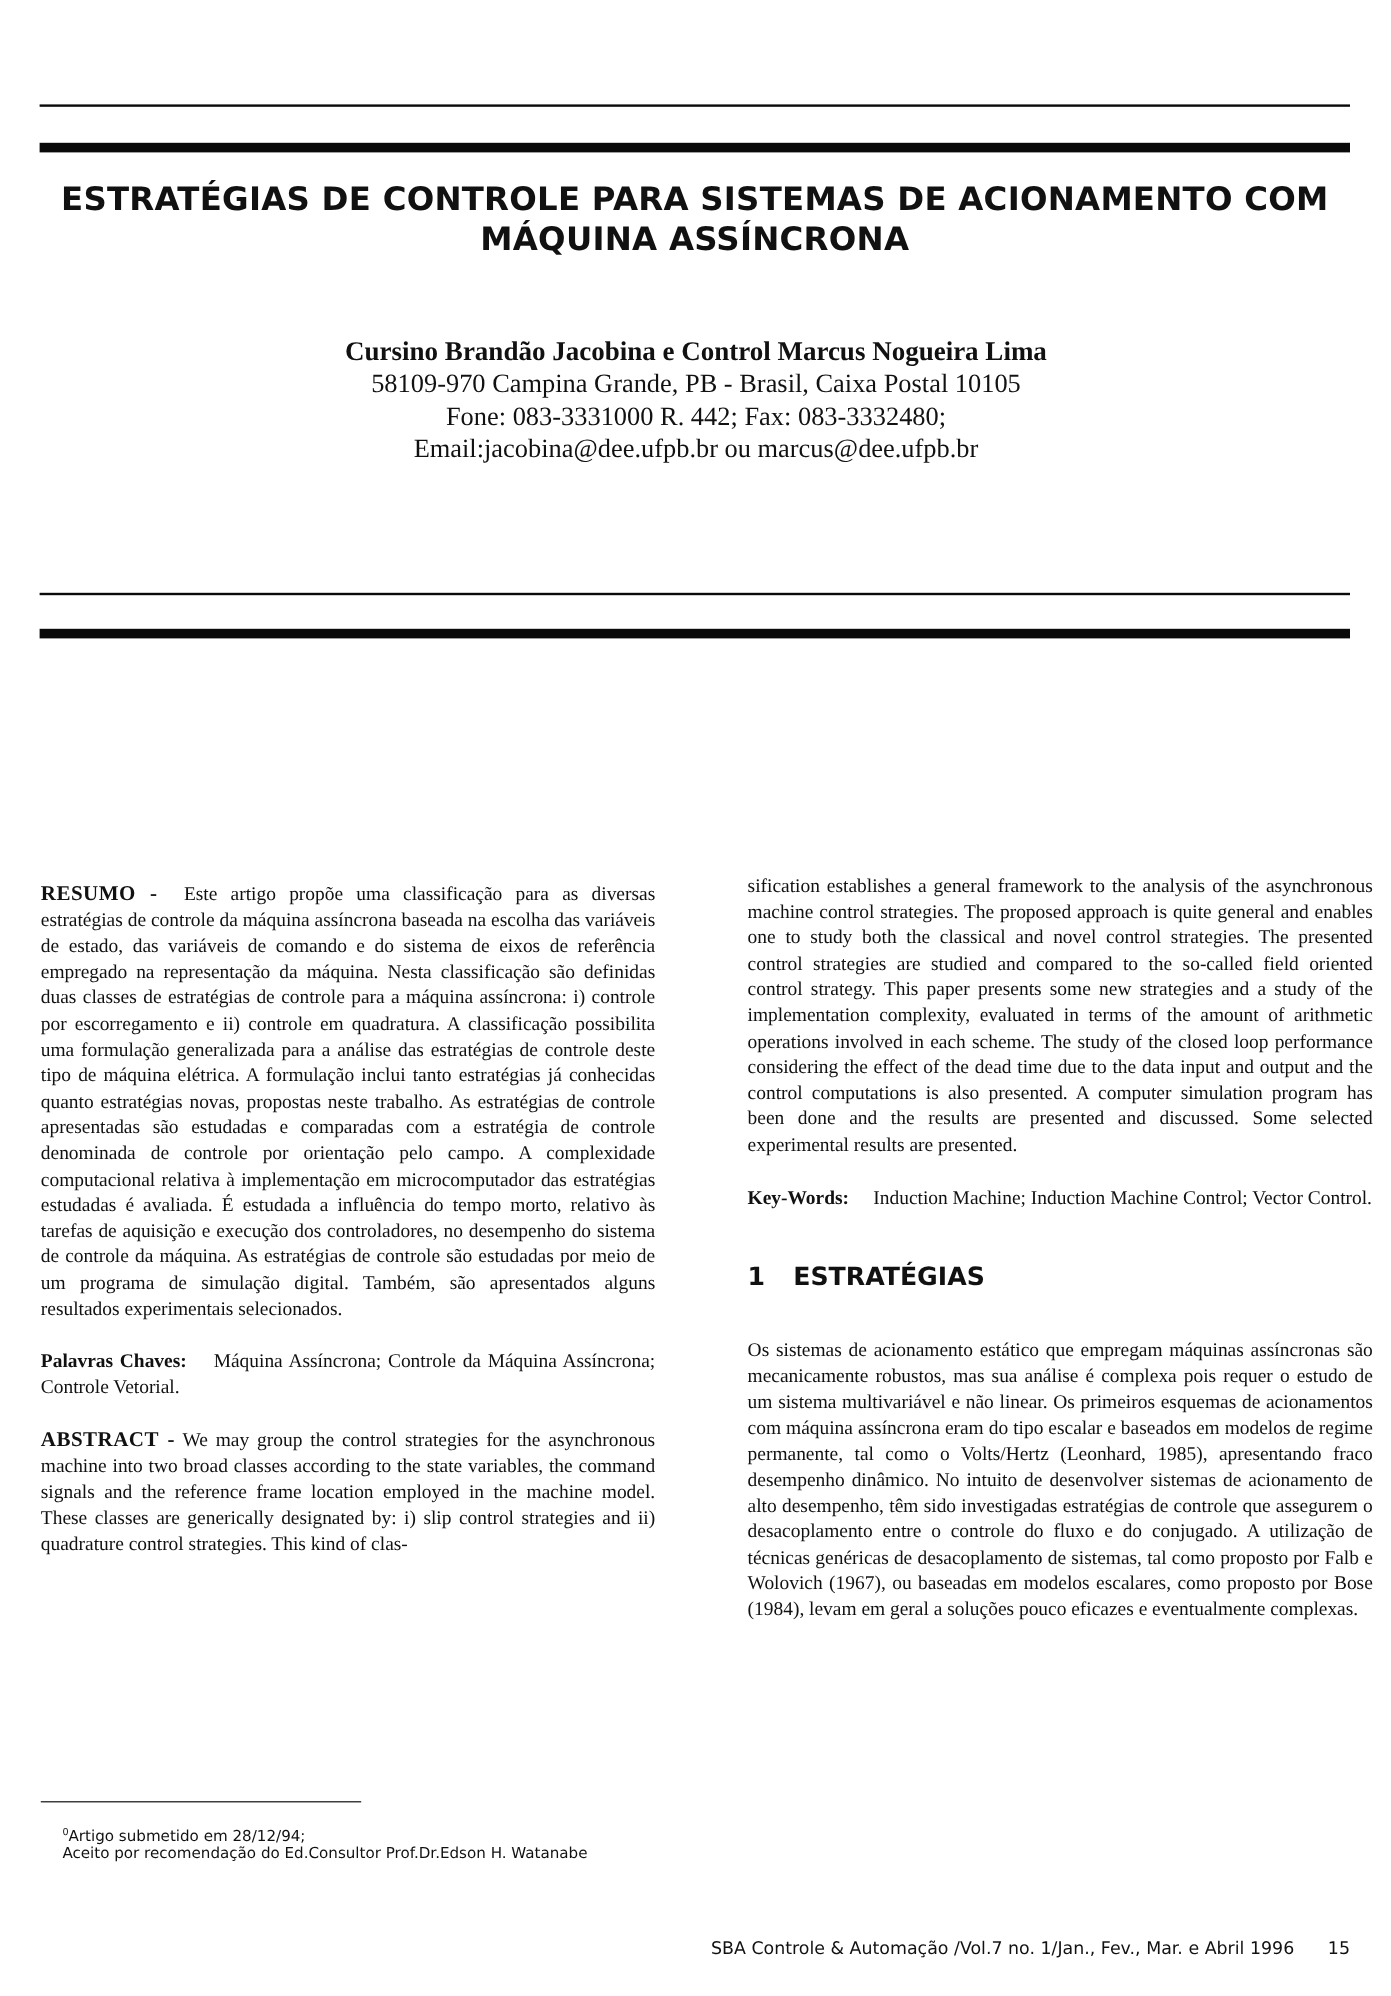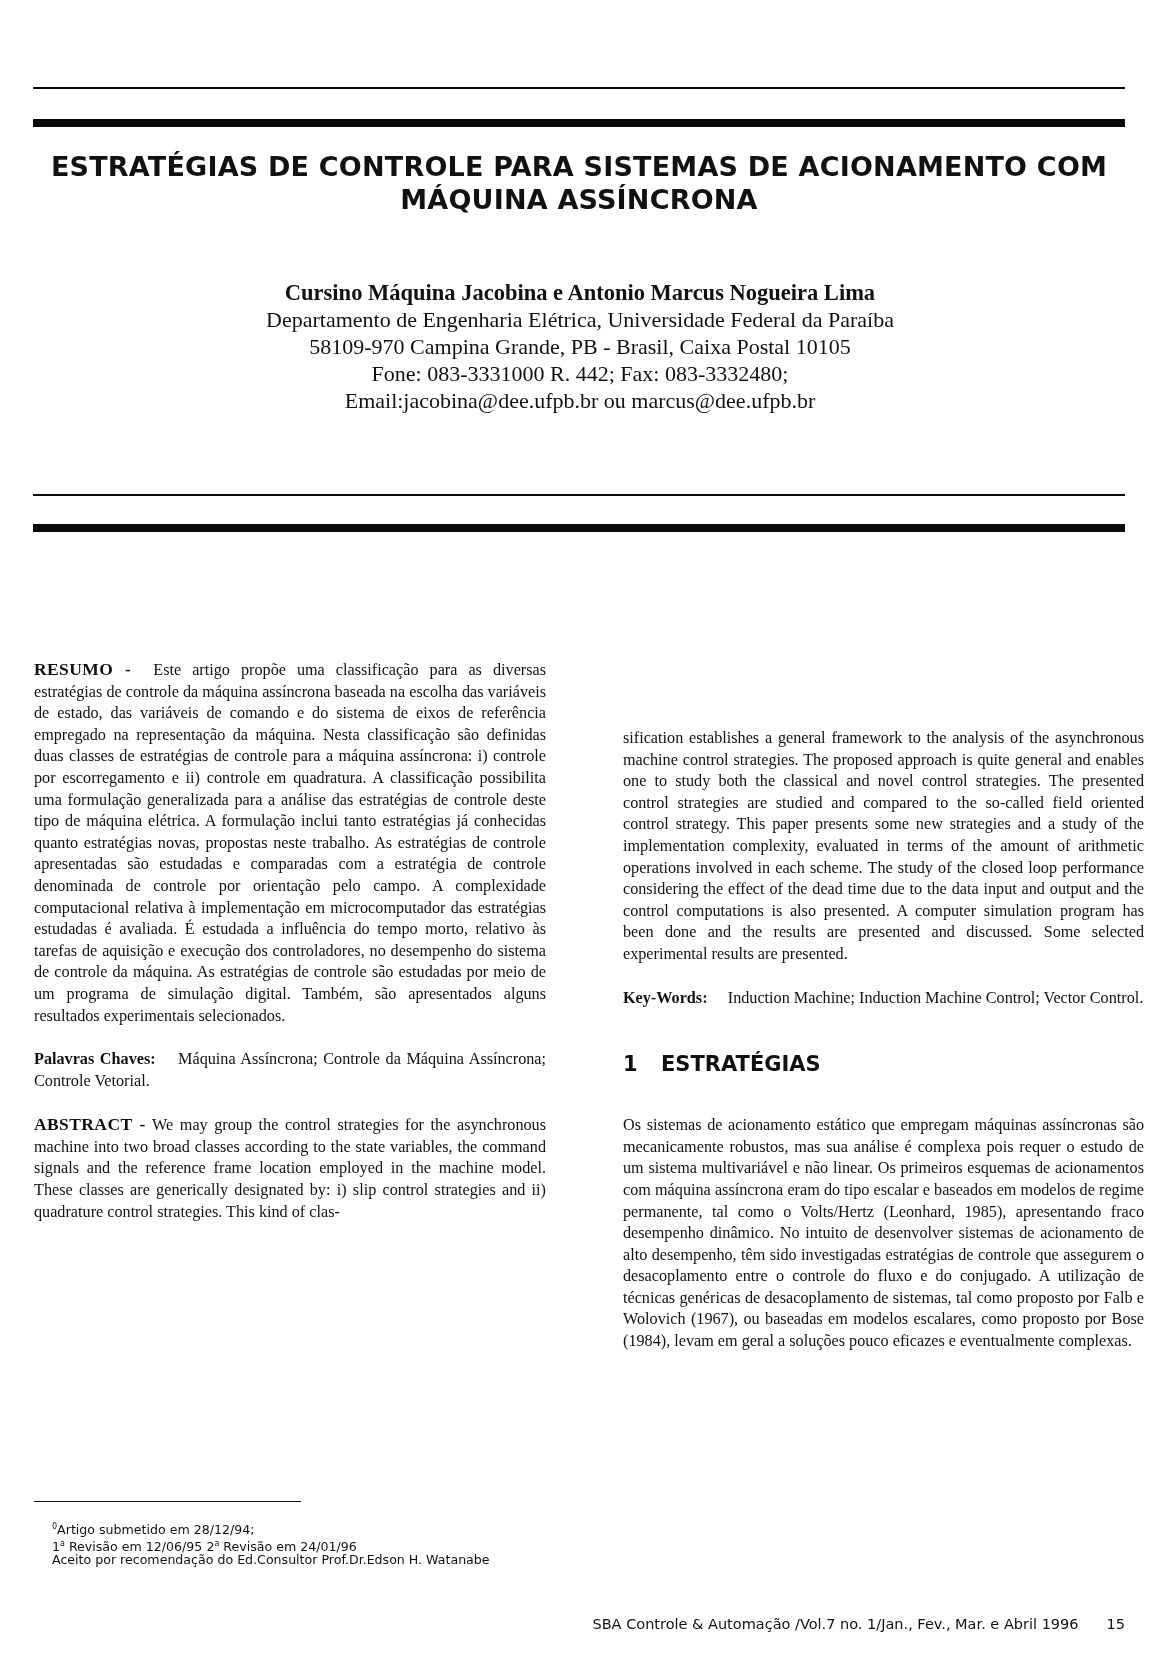--- a/index.html
+++ b/index.html
@@ -19,21 +19,21 @@
     position: absolute; left: 160px; width: 840px; top: 279px;
     text-align: center; font-family: "Liberation Serif", serif; font-size: 22px; line-height: 27px;
   }
   .authors-block .names { font-weight: bold; font-size: 22.5px; }
   .col {
     position: absolute; width: 512px;
     font-family: "Liberation Serif", serif; font-size: 16.2px; line-height: 21.6px;
     text-align: justify; hyphens: manual;
   }
   .col p { margin: 0; }
-  .col.left { left: 34px; top: 659px; }
+  .col.left { left: 34px; top: 734px; }
   .col.right { left: 623px; top: 698px; width: 521px; margin-top: 30px; }
   .lead { font-weight: bold; font-size: 17.5px; letter-spacing: 0.4px; }
   .gap { height: 22px; }
   .section-heading {
     font-family: "DejaVu Sans", sans-serif; font-weight: bold; font-size: 21px;
     line-height: 26px; margin: 42px 0 38px 0; text-align: left;
   }
   .section-heading .num { display: inline-block; width: 38px; }
   .footnote-rule { position: absolute; left: 34px; top: 1501px; width: 267px; height: 1px; background: #111; }
   .footnote {
@@ -55,22 +55,21 @@
 
 <div class="rule thin" style="top:87px;"></div>
 <div class="rule thick" style="top:119px;"></div>
 
 <div class="title">
   <div>ESTRATÉGIAS DE CONTROLE PARA SISTEMAS DE ACIONAMENTO COM</div>
   <div>MÁQUINA ASSÍNCRONA</div>
 </div>
 
 <div class="authors-block">
-  <div class="names">Cursino Máquina Jacobina e Antonio Marcus Nogueira Lima</div>
-  <div>Departamento de Engenharia Elétrica, Universidade Federal da Paraíba</div>
+  <div class="names">Cursino Brandão Jacobina e Control Marcus Nogueira Lima</div>
   <div>58109-970 Campina Grande, PB - Brasil, Caixa Postal 10105</div>
   <div>Fone: 083-3331000 R. 442; Fax: 083-3332480;</div>
   <div>Email:jacobina@dee.ufpb.br ou marcus@dee.ufpb.br</div>
 </div>
 
 <div class="rule thin" style="top:494px;"></div>
 <div class="rule thick" style="top:524px;"></div>
 
 <div class="col left">
   <p><span class="lead">RESUMO -</span>&nbsp; <span>Este artigo propõe uma classificação para as diversas estratégias de controle da máquina assíncrona baseada na escolha das variáveis de estado, das variáveis de comando e do sistema de eixos de referência empre­gado na representação da máquina. Nesta classificação são definidas duas classes de estratégias de controle para a máquina assíncrona: i) controle por escorregamento e ii) controle em quadratura. A classificação possibilita uma for­mulação generalizada para a análise das estratégias de con­trole deste tipo de máquina elétrica. A formulação inclui tanto estratégias já conhecidas quanto estratégias novas, propostas neste trabalho. As estratégias de controle ap­resentadas são estudadas e comparadas com a estratégia de controle denominada de controle por orientação pelo campo. A complexidade computacional relativa à imple­mentação em microcomputador das estratégias estudadas é avaliada. É estudada a influência do tempo morto, rel­ativo às tarefas de aquisição e execução dos controladores, no desempenho do sistema de controle da máquina. As estratégias de controle são estudadas por meio de um pro­grama de simulação digital. Também, são apresentados al­guns resultados experimentais selecionados.</span></p>
@@ -86,19 +85,18 @@
   <p><b>Key-Words:</b>&nbsp;&nbsp;&nbsp;&nbsp; <span>Induction Machine; Induction Machine Control; Vector Control.</span></p>
   <div class="section-heading">
     <span class="num">1</span><span>ESTRATÉGIAS</span>
   </div>
   <p>Os sistemas de acionamento estático que empregam máquinas assíncronas são mecanicamente robustos, mas sua análise é complexa pois requer o estudo de um sis­tema multivariável e não linear. Os primeiros esquemas de acionamentos com máquina assíncrona eram do tipo es­calar e baseados em modelos de regime permanente, tal como o Volts/Hertz (Leonhard, 1985), apresentando fraco desempenho dinâmico. No intuito de desenvolver sistemas de acionamento de alto desempenho, têm sido investigadas estratégias de controle que assegurem o desacoplamento en­tre o controle do fluxo e do conjugado. A utilização de técnicas genéricas de desacoplamento de sistemas, tal como proposto por Falb e Wolovich (1967), ou baseadas em mod­elos escalares, como proposto por Bose (1984), levam em geral a soluções pouco eficazes e eventualmente complexas.</p>
 </div>
 
 <div class="footnote-rule"></div>
 <div class="footnote">
   <span class="line indent"><sup>0</sup><span>Artigo submetido em 28/12/94;</span></span>
-  <span class="line indent"><span>1</span><sup>a</sup><span> Revisão em 12/06/95 </span><span>2</span><sup>a</sup><span> Revisão em 24/01/96</span></span>
   <span class="line indent">Aceito por recomendação do Ed.Consultor Prof.Dr.Edson H. Watanabe</span>
 </div>
 
 <div class="footer">
   <span>SBA Controle &amp; Automação /Vol.7 no. 1/Jan., Fev., Mar. e Abril 1996</span><span class="page-num">15</span>
 </div>
 
 </body></html>

